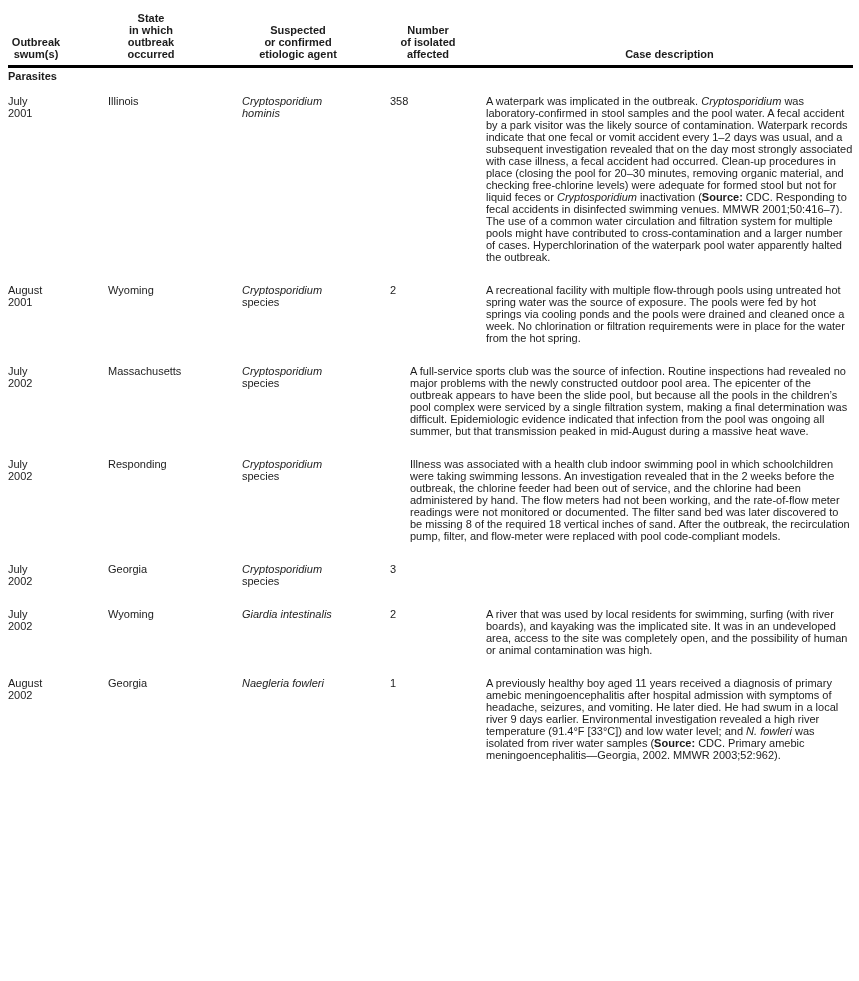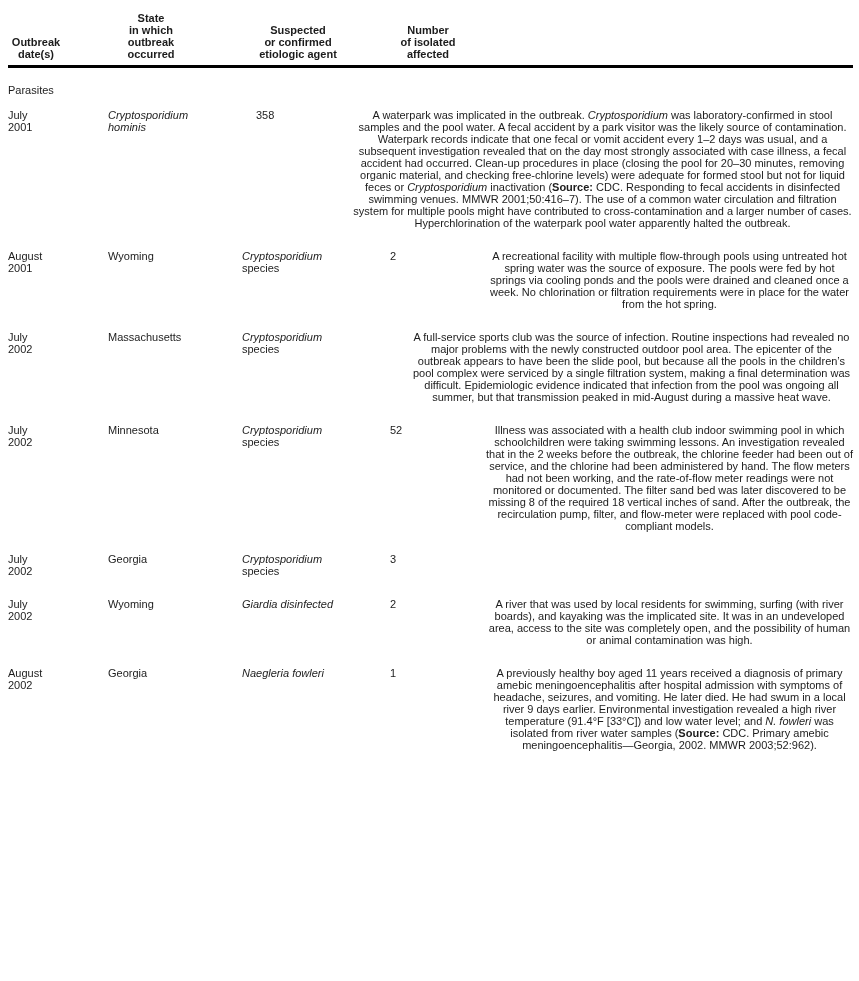--- a/index.html
+++ b/index.html
@@ -24,63 +24,67 @@
   .col-state { width: 134px; }
   .col-agent { width: 148px; }
   .col-count { width: 76px; }
   .col-desc  { flex: 1; padding-left: 20px; }
 
   
   .th.col-date  { padding-right: 44px; }
   .th.col-state { padding-right: 48px; }
   .th.col-agent { padding-right: 36px; }
 
-  .section { font-weight: normal; margin: 16px 0 13px 0; }
+  .section { font-weight: bold; margin: 2px 0 13px 0; }
 
   .row { display: flex; margin-bottom: 21px; }
   .cell { text-align: left; }
   .col-count.cell { }
-  .desc-cell { text-align: center; }
+  .desc-cell { text-align: left; }
 
   .it { font-style: italic; }
   .bd { font-weight: bold; }
 </style>
 </head>
 <body>
 
 <div class="page">
   <div class="thead">
       <div class="th col-date">
         <div>Outbreak</div>
-        <div>date(s)</div>
+        <div>swum(s)</div>
       </div>
       <div class="th col-state">
         <div>State</div>
         <div>in which</div>
         <div>outbreak</div>
         <div>occurred</div>
       </div>
       <div class="th col-agent">
         <div>Suspected</div>
         <div>or confirmed</div>
         <div>etiologic agent</div>
       </div>
       <div class="th col-count">
         <div>Number</div>
         <div>of isolated</div>
         <div>affected</div>
       </div>
+      <div class="th col-desc">
+        <div>Case description</div>
+      </div>
     </div>
   <div class="section">Parasites</div>
   <div class="tbody">
       <div class="row">
     <div class="cell col-date">
           <div>July</div>
           <div>2001</div>
         </div>
+    <div class="cell col-state">Illinois</div>
     <div class="cell col-agent">
           <div><span class="it">Cryptosporidium</span></div>
           <div><span class="it">hominis</span></div>
         </div>
     <div class="cell col-count">358</div>
     <div class="cell col-desc desc-cell"><span>A waterpark was implicated in the outbreak. </span><span class="it">Cryptosporidium</span><span> was laboratory-confirmed in stool samples and the pool water. A fecal accident by a park visitor was the likely source of contamination. Waterpark records indicate that one fecal or vomit accident every 1–2 days was usual, and a subsequent investigation revealed that on the day most strongly associated with case illness, a fecal accident had occurred. Clean-up procedures in place (closing the pool for 20–30 minutes, removing organic material, and checking free-chlorine levels) were adequate for formed stool but not for liquid feces or </span><span class="it">Cryptosporidium</span><span> inactivation (</span><span class="bd">Source:</span><span> CDC. Responding to fecal accidents in disinfected swimming venues. MMWR 2001;50:416–7). The use of a common water circulation and filtration system for multiple pools might have contributed to cross-contamination and a larger number of cases. Hyperchlorination of the waterpark pool water apparently halted the outbreak.</span></div>
   </div>
       <div class="row">
     <div class="cell col-date">
           <div>August</div>
@@ -104,26 +108,25 @@
           <div><span class="it">Cryptosporidium</span></div>
           <div><span>species</span></div>
         </div>
     <div class="cell col-desc desc-cell"><span>A full-service sports club was the source of infection. Routine inspections had revealed no major problems with the newly constructed outdoor pool area. The epicenter of the outbreak appears to have been the slide pool, but because all the pools in the children’s pool complex were serviced by a single filtration system, making a final determination was difficult. Epidemiologic evidence indicated that infection from the pool was ongoing all summer, but that transmission peaked in mid-August during a massive heat wave.</span></div>
   </div>
       <div class="row">
     <div class="cell col-date">
           <div>July</div>
           <div>2002</div>
         </div>
-    <div class="cell col-state">Minnesota</div>
+    <div class="cell col-state">Responding</div>
     <div class="cell col-agent">
           <div><span class="it">Cryptosporidium</span></div>
           <div><span>species</span></div>
         </div>
-    <div class="cell col-count">52</div>
     <div class="cell col-desc desc-cell"><span>Illness was associated with a health club indoor swimming pool in which schoolchildren were taking swimming lessons. An investigation revealed that in the 2 weeks before the outbreak, the chlorine feeder had been out of service, and the chlorine had been administered by hand. The flow meters had not been working, and the rate-of-flow meter readings were not monitored or documented. The filter sand bed was later discovered to be missing 8 of the required 18 vertical inches of sand. After the outbreak, the recirculation pump, filter, and flow-meter were replaced with pool code-compliant models.</span></div>
   </div>
       <div class="row">
     <div class="cell col-date">
           <div>July</div>
           <div>2002</div>
         </div>
     <div class="cell col-state">Georgia</div>
     <div class="cell col-agent">
           <div><span class="it">Cryptosporidium</span></div>
@@ -131,21 +134,21 @@
         </div>
     <div class="cell col-count">3</div>
   </div>
       <div class="row">
     <div class="cell col-date">
           <div>July</div>
           <div>2002</div>
         </div>
     <div class="cell col-state">Wyoming</div>
     <div class="cell col-agent">
-          <div><span class="it">Giardia disinfected</span></div>
+          <div><span class="it">Giardia intestinalis</span></div>
         </div>
     <div class="cell col-count">2</div>
     <div class="cell col-desc desc-cell"><span>A river that was used by local residents for swimming, surfing (with river boards), and kayaking was the implicated site. It was in an undeveloped area, access to the site was completely open, and the possibility of human or animal contamination was high.</span></div>
   </div>
       <div class="row">
     <div class="cell col-date">
           <div>August</div>
           <div>2002</div>
         </div>
     <div class="cell col-state">Georgia</div>

